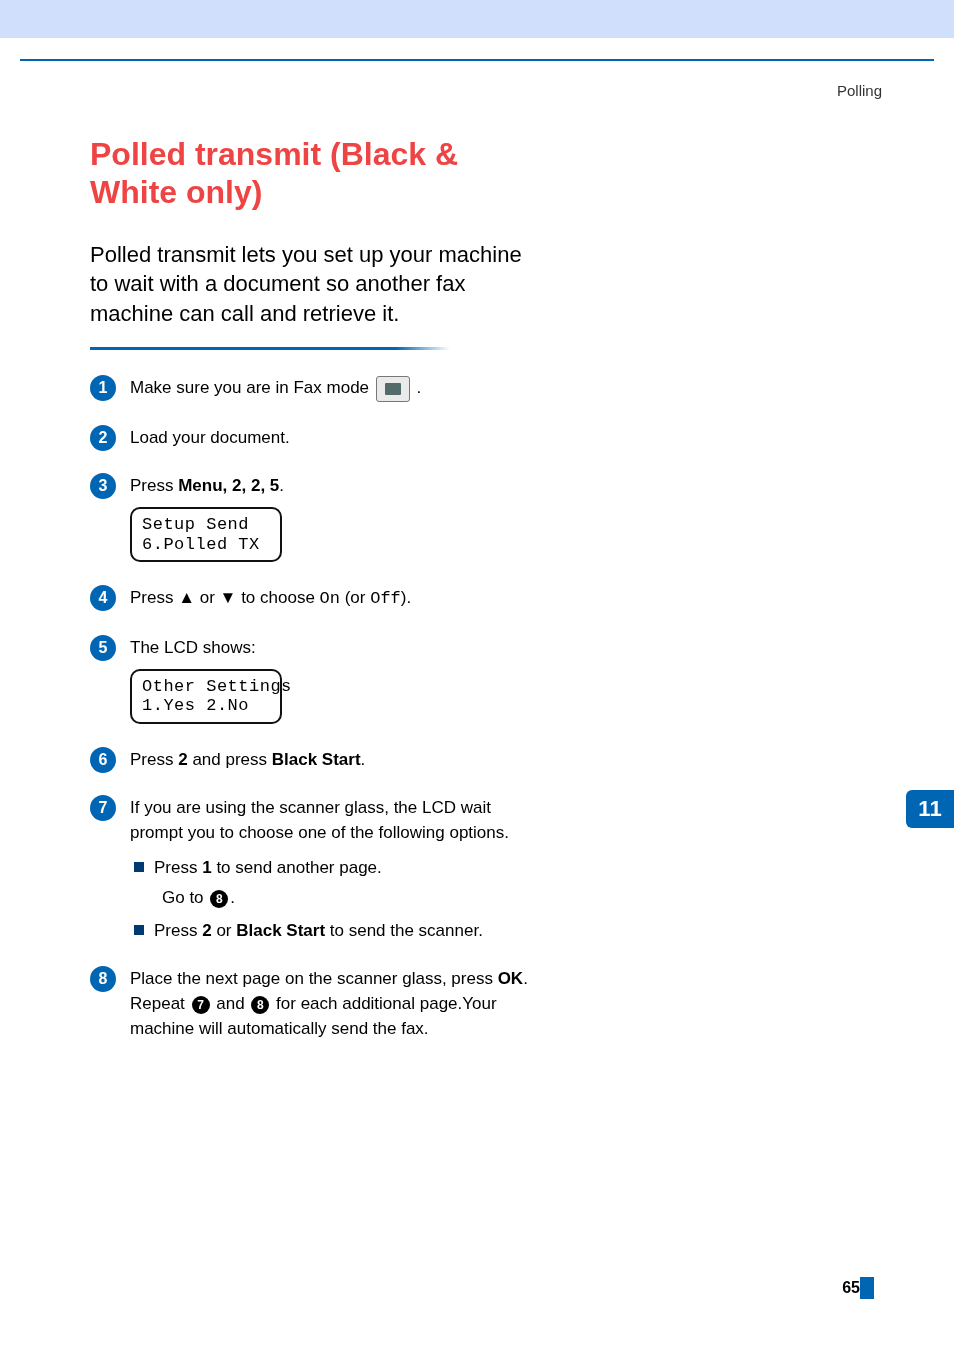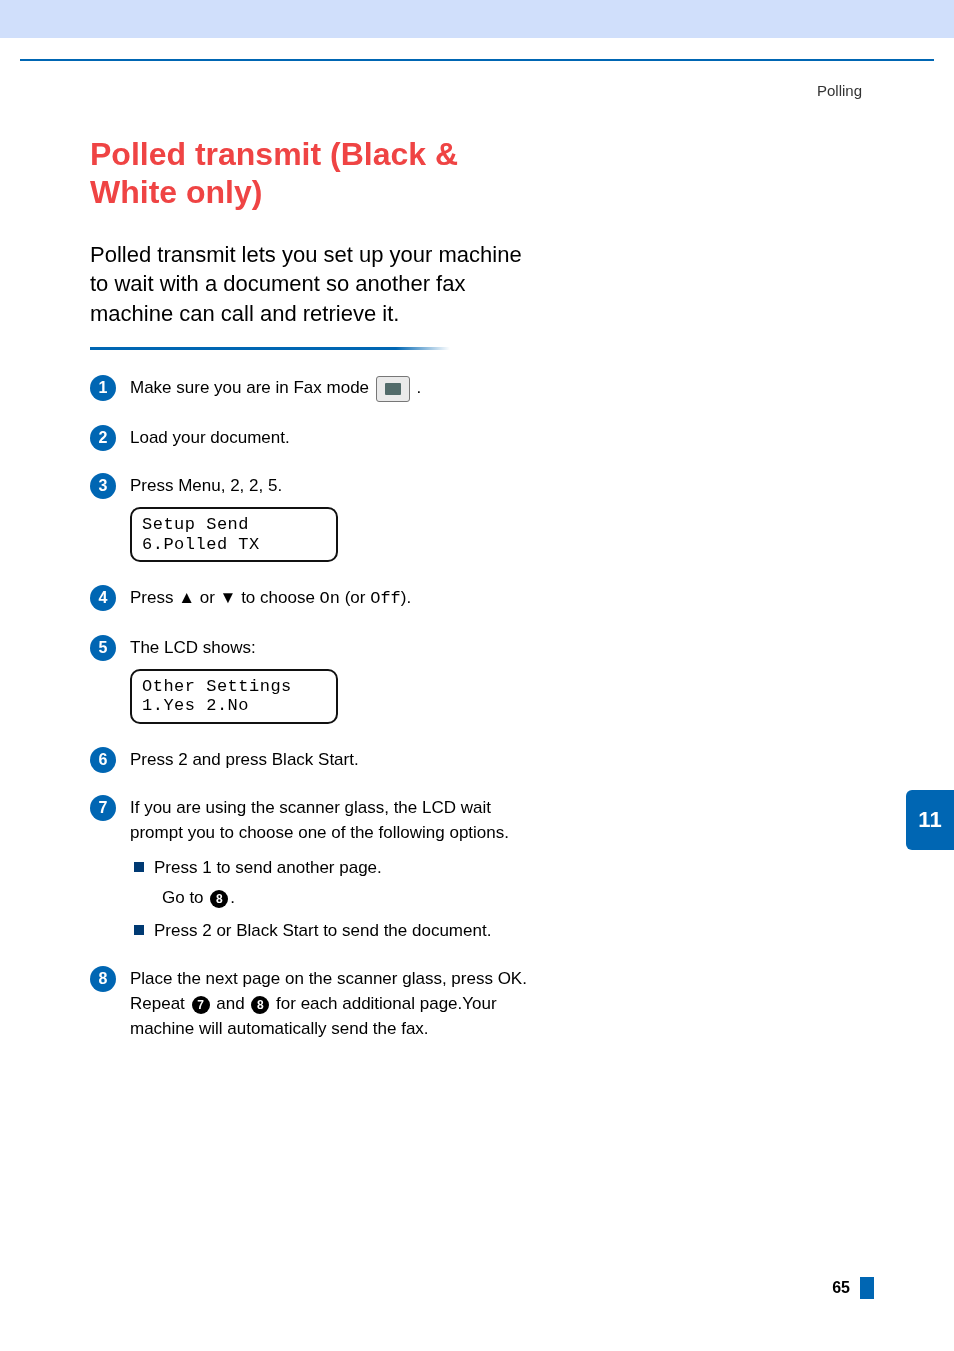--- a/index.html
+++ b/index.html
@@ -1,45 +1,45 @@
 <!DOCTYPE html>
 <html><head>
 <meta charset="utf-8">
 <style>
   * { box-sizing: border-box; margin: 0; padding: 0; }
   html, body { width: 954px; height: 1351px; background: #fff; font-family: Arial, Helvetica, sans-serif; color: #000; }
   .page { position: relative; width: 954px; height: 1351px; }
   .top-band { position: absolute; top: 0; left: 0; right: 0; height: 38px; background: #d0dffb; }
   .top-rule { position: absolute; top: 59px; left: 20px; right: 20px; height: 2px; background: #0066b3; }
-  .header-right { position: absolute; top: 82px; right: 92px; font-size: 15px; color: #333; }
+  .header-right { position: absolute; top: 82px; right: 72px; font-size: 15px; color: #333; }
   .content { position: absolute; top: 135px; left: 90px; width: 450px; }
   h1 { font-size: 32px; font-weight: bold; line-height: 1.2; color: #ef4444; margin-bottom: 28px; }
   .para { font-size: 22px; line-height: 1.35; margin-bottom: 18px; }
   .italic { font-style: italic; }
   h2 { font-size: 22px; font-weight: bold; margin-top: 26px; margin-bottom: 6px; }
   .h2-rule { width: 360px; height: 3px; background: linear-gradient(to right, #0066b3 85%, rgba(0,102,179,0) 100%); margin-bottom: 26px; }
   .steps { list-style: none; }
   .step { display: flex; align-items: flex-start; margin-bottom: 20px; }
   .step-num { flex: 0 0 26px; width: 26px; height: 26px; border-radius: 50%; background: #0066b3; color: #fff; font-size: 16px; font-weight: bold; display: flex; align-items: center; justify-content: center; margin-right: 14px; margin-top: -1px; }
   .step-body { flex: 1; font-size: 17px; line-height: 1.45; }
   .step-body p { margin-bottom: 4px; }
   .fax-icon-box { display: inline-flex; align-items: center; justify-content: center; width: 34px; height: 26px; border: 1px solid #777; border-radius: 3px; background: #eaeaea; vertical-align: middle; margin: 0 2px; }
-  .lcd { border: 2px solid #111; border-radius: 10px; padding: 6px 10px 6px 10px; font-family: "Courier New", Courier, monospace; font-size: 17px; line-height: 1.15; width: 208px; margin: 8px 0 4px 0; background: #fff; letter-spacing: 0.5px; white-space: pre; }
+  .lcd { border: 2px solid #111; border-radius: 10px; padding: 6px 10px 6px 10px; font-family: "Courier New", Courier, monospace; font-size: 17px; line-height: 1.15; width: 152px; margin: 8px 0 4px 0; background: #fff; letter-spacing: 0.5px; white-space: pre; }
   .sublist { margin-top: 10px; }
   .sub { display: flex; align-items: flex-start; margin: 8px 0 4px 4px; }
   .sub-mark { width: 10px; height: 10px; background: #003a73; margin-right: 10px; margin-top: 6px; flex: 0 0 10px; }
   .sub-body { flex: 1; font-size: 17px; line-height: 1.45; }
   .sub-indent { margin-left: 32px; font-size: 17px; line-height: 1.45; margin-top: 6px; margin-bottom: 6px; }
   .mono { font-family: "Courier New", Courier, monospace; }
   .mini-num { display: inline-flex; align-items: center; justify-content: center; width: 18px; height: 18px; border-radius: 50%; background: #000; color: #fff; font-size: 12px; font-weight: bold; vertical-align: middle; margin: 0 2px; line-height: 1; }
-  .side-tab { position: absolute; right: 0; top: 790px; width: 48px; height: 60px; background: #0066b3; color: #fff; font-size: 22px; font-weight: bold; display: flex; align-items: center; justify-content: center; border-top-left-radius: 6px; border-bottom-left-radius: 6px; }
+  .side-tab { position: absolute; right: 0; top: 790px; width: 48px; height: 38px; background: #0066b3; color: #fff; font-size: 22px; font-weight: bold; display: flex; align-items: center; justify-content: center; border-top-left-radius: 6px; border-bottom-left-radius: 6px; }
   .page-num-wrap { position: absolute; bottom: 52px; right: 80px; display: flex; align-items: center; }
-  .page-num { font-size: 16px; font-weight: bold; color: #000; margin-right: 10px; }
+  .page-num { font-size: 16px; font-weight: bold; color: #000; }
   .page-mark { width: 14px; height: 22px; background: #0066b3; }
-  b { font-weight: normal; }
+  b { font-weight: bold; }
   .fax-glyph { width: 16px; height: 12px; background: #526b6a; border-radius: 1px; }
 </style>
 </head>
 <body>
 
 <div class="page">
   <div class="top-band"></div>
   <div class="top-rule"></div>
   <div class="header-right">Polling</div>
 
@@ -121,21 +121,21 @@
               <div class="sub-body">
                 <span>Press </span><b>1</b><span> to send another page.</span>
               </div>
             </div>
             <div class="sub-indent">
               <span>Go to </span><span class="mini-num">8</span><span>.</span>
             </div>
             <div class="sub">
               <span class="sub-mark"></span>
               <div class="sub-body">
-                <span>Press </span><b>2</b><span> or </span><b>Black Start</b><span> to send the document.</span>
+                <span>Press </span><b>2</b><span> or </span><b>Black Start</b><span> to send the scanner.</span>
               </div>
             </div>
           </div>
         </div>
       </li>
 
       <li class="step">
         <span class="step-num">8</span>
         <div class="step-body">
           <p>

